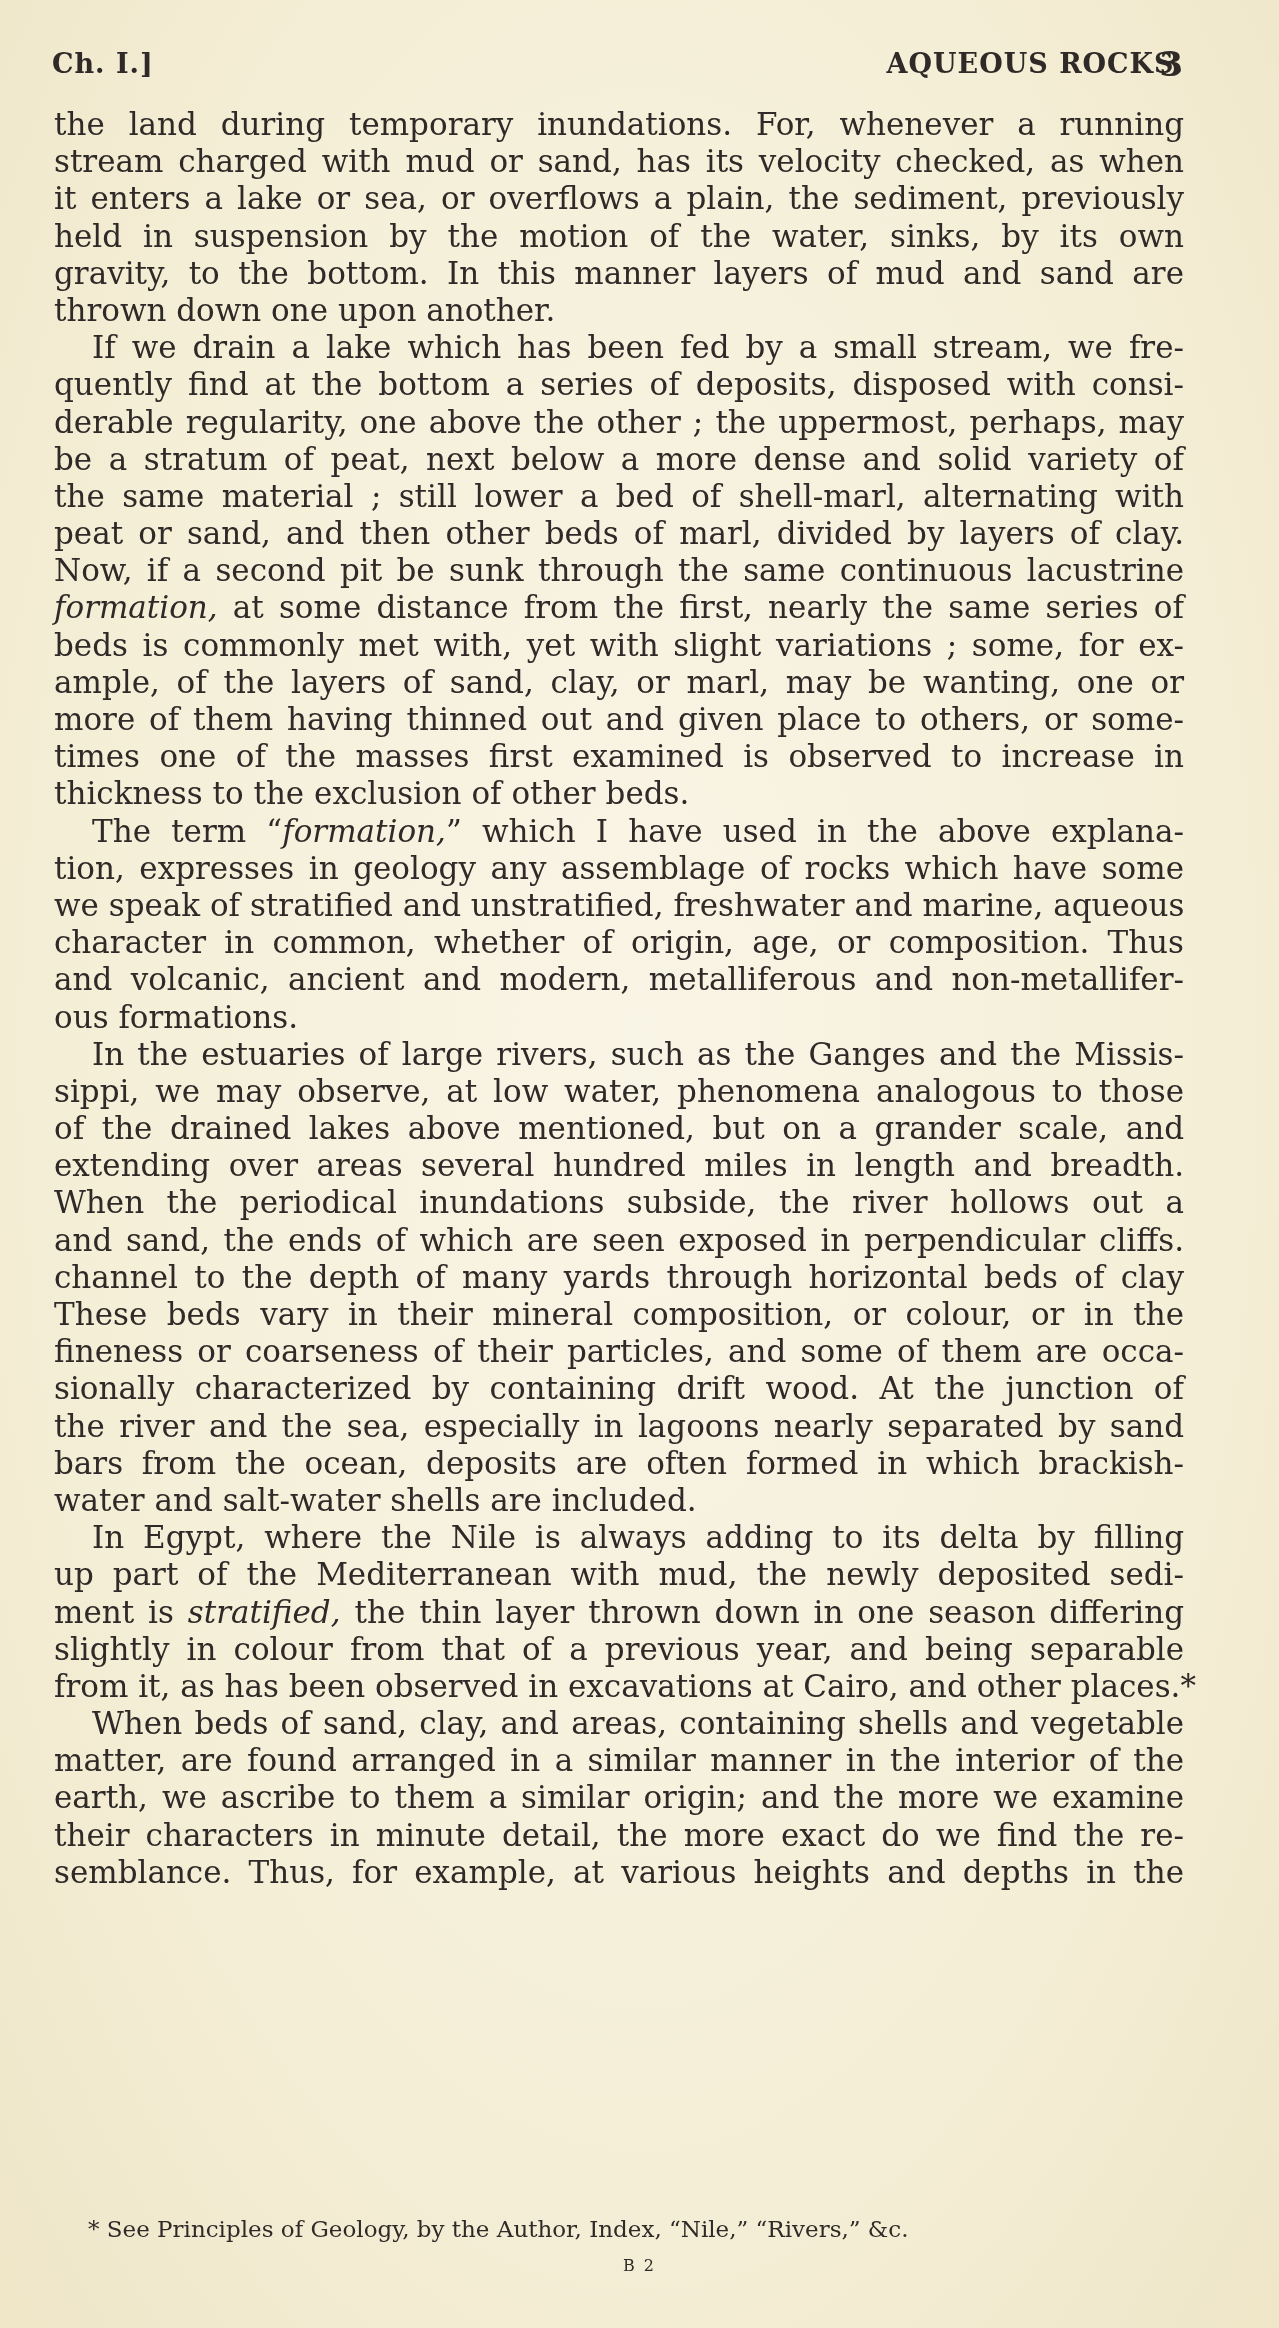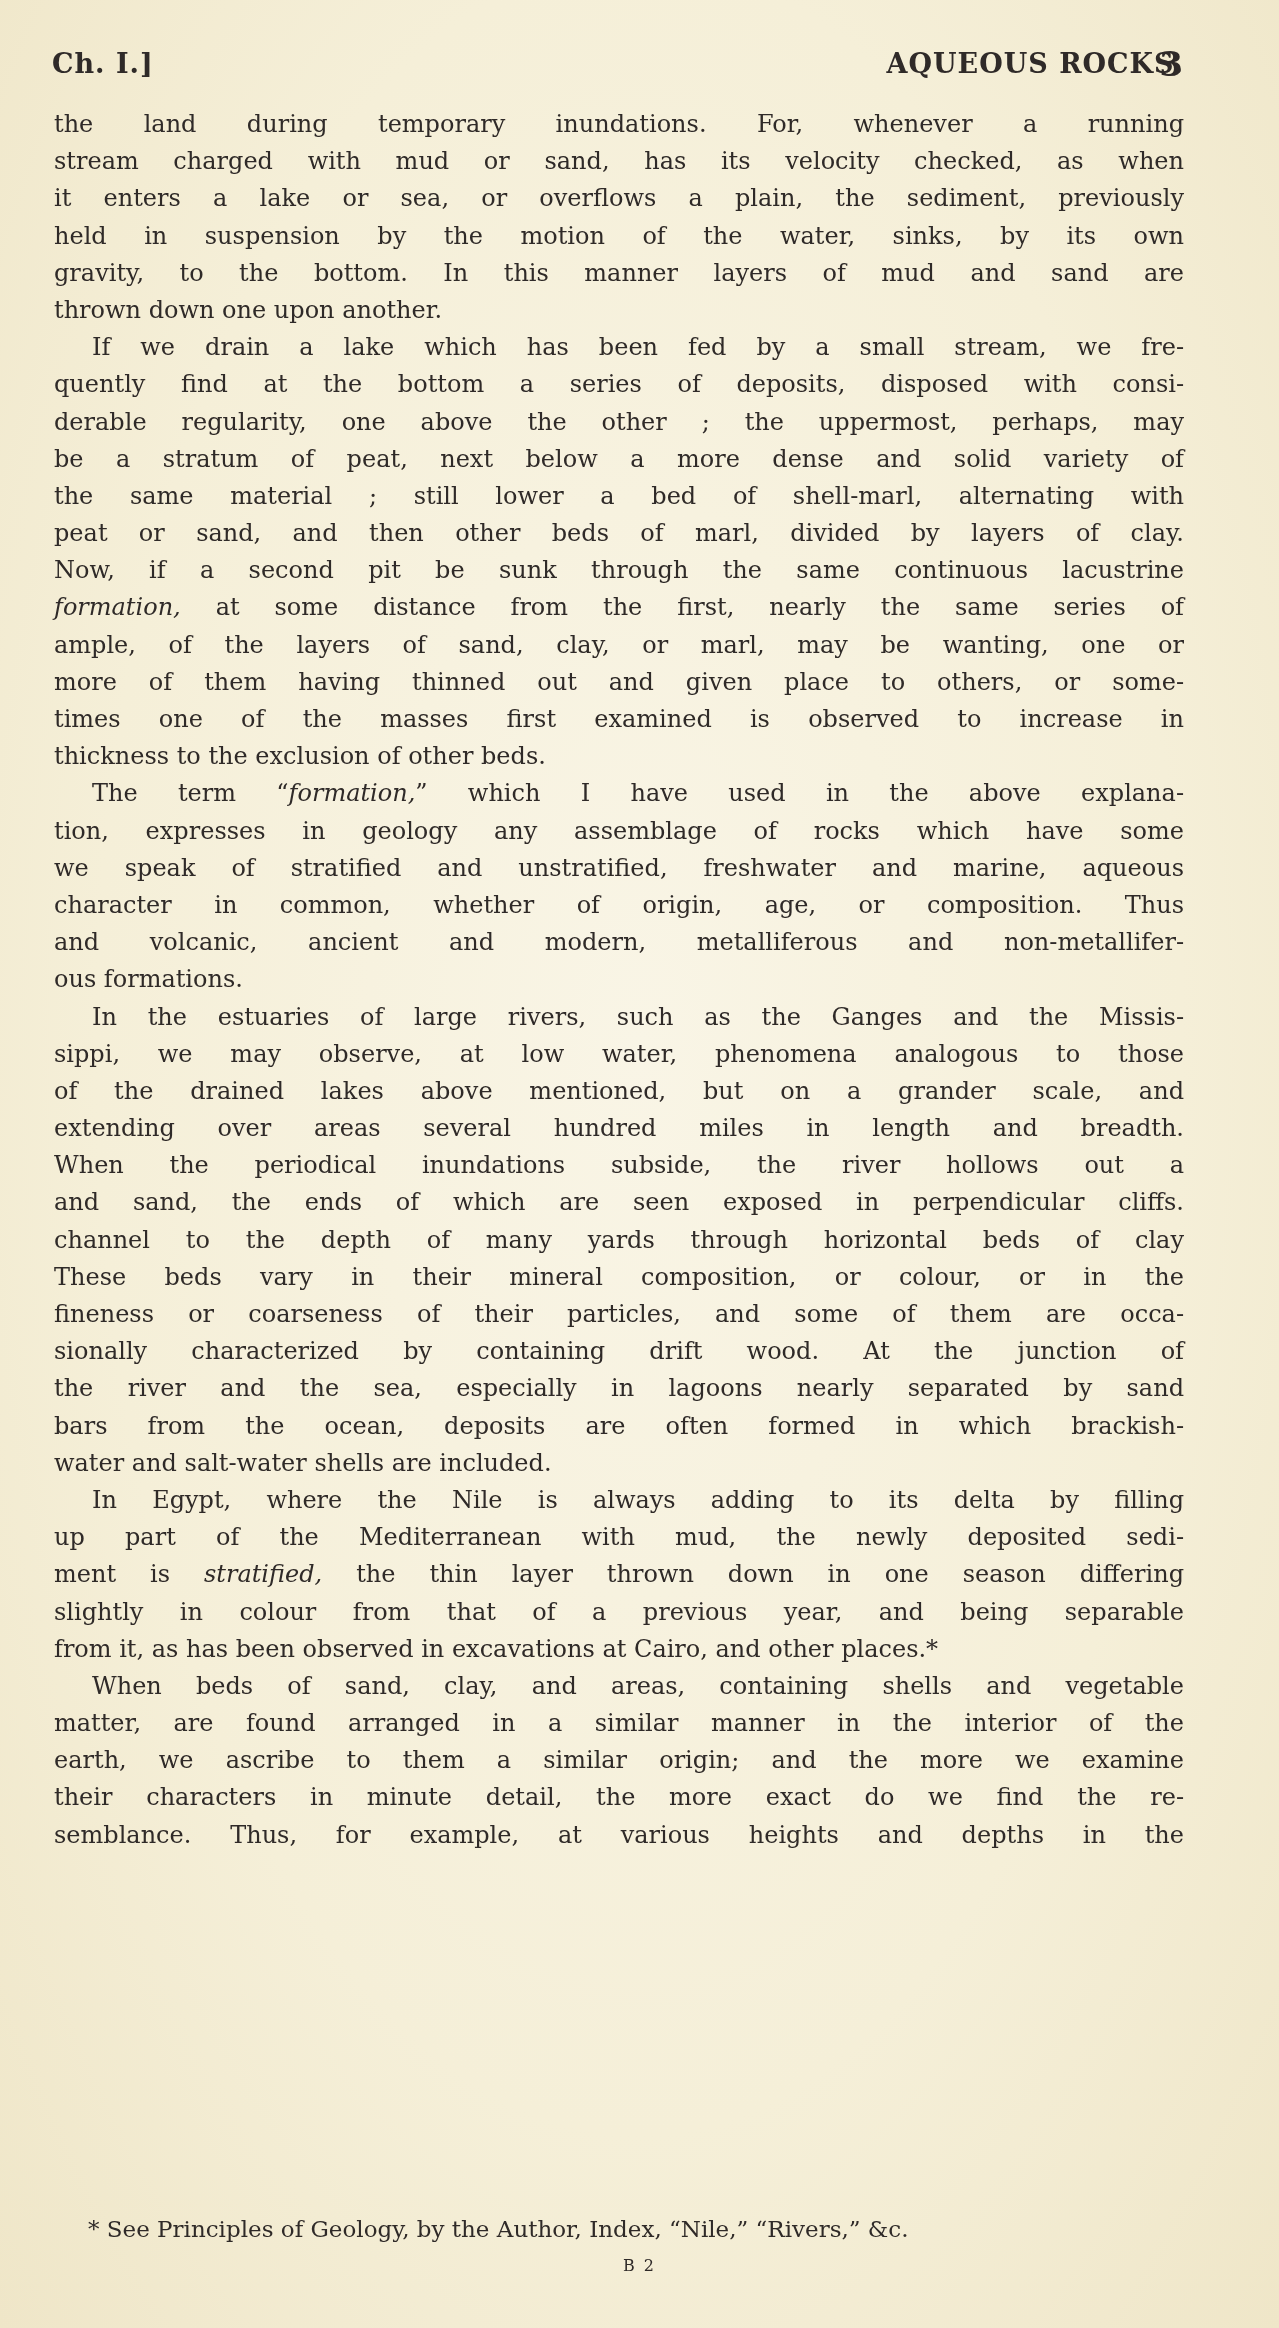--- a/index.html
+++ b/index.html
@@ -13,21 +13,21 @@
   .page { position: absolute; left: 0; top: 0; width: 1279px; height: 2328px; border-radius: 16px; }
   .running-head {
     position: absolute; top: 48px; left: 52px; width: 1132px; height: 40px;
     font-size: 28px; font-weight: bold; letter-spacing: 1px;
   }
   .rh-left { position: absolute; left: 0; top: 0; font-size: 27px; }
   .rh-center { position: absolute; left: 0; right: 0; top: 0; text-align: right; font-size: 27px; }
   .rh-right { position: absolute; right: 0; top: -4px; font-size: 34px; }
   .body-text {
     position: absolute; left: 54px; top: 106px; width: 1130px;
-    font-size: 24px; line-height: 37.2px; text-align: justify;
+    font-size: 31px; line-height: 37.2px; text-align: justify;
   }
   .line { display: block; white-space: nowrap; height: 37.2px; text-align: justify; text-align-last: justify; }
   .line.last { text-align-last: left; }
   .line.indent { padding-left: 38px; }
   .para { margin: 0; }
   i { font-style: italic; }
   .footnote {
     position: absolute; left: 88px; top: 2214px; width: 1050px;
     font-size: 23px; line-height: 30px; white-space: nowrap;
   }
@@ -57,20 +57,21 @@
       </div>
       <div class="para">
         <span class="line indent">If we drain a lake which has been fed by a small stream, we fre-</span>
         <span class="line">quently find at the bottom a series of deposits, disposed with consi-</span>
         <span class="line">derable regularity, one above the other ; the uppermost, perhaps, may</span>
         <span class="line">be a stratum of peat, next below a more dense and solid variety of</span>
         <span class="line">the same material ; still lower a bed of shell-marl, alternating with</span>
         <span class="line">peat or sand, and then other beds of marl, divided by layers of clay.</span>
         <span class="line">Now, if a second pit be sunk through the same continuous lacustrine</span>
         <span class="line"><i>formation,</i> at some distance from the first, nearly the same series of</span>
+        <span class="line">beds is commonly met with, yet with slight variations ; some, for ex-</span>
         <span class="line">ample, of the layers of sand, clay, or marl, may be wanting, one or</span>
         <span class="line">more of them having thinned out and given place to others, or some-</span>
         <span class="line">times one of the masses first examined is observed to increase in</span>
         <span class="line last">thickness to the exclusion of other beds.</span>
       </div>
       <div class="para">
         <span class="line indent">The term “<i>formation,</i>” which I have used in the above explana-</span>
         <span class="line">tion, expresses in geology any assemblage of rocks which have some</span>
         <span class="line">we speak of stratified and unstratified, freshwater and marine, aqueous</span>
         <span class="line">character in common, whether of origin, age, or composition.  Thus</span>

